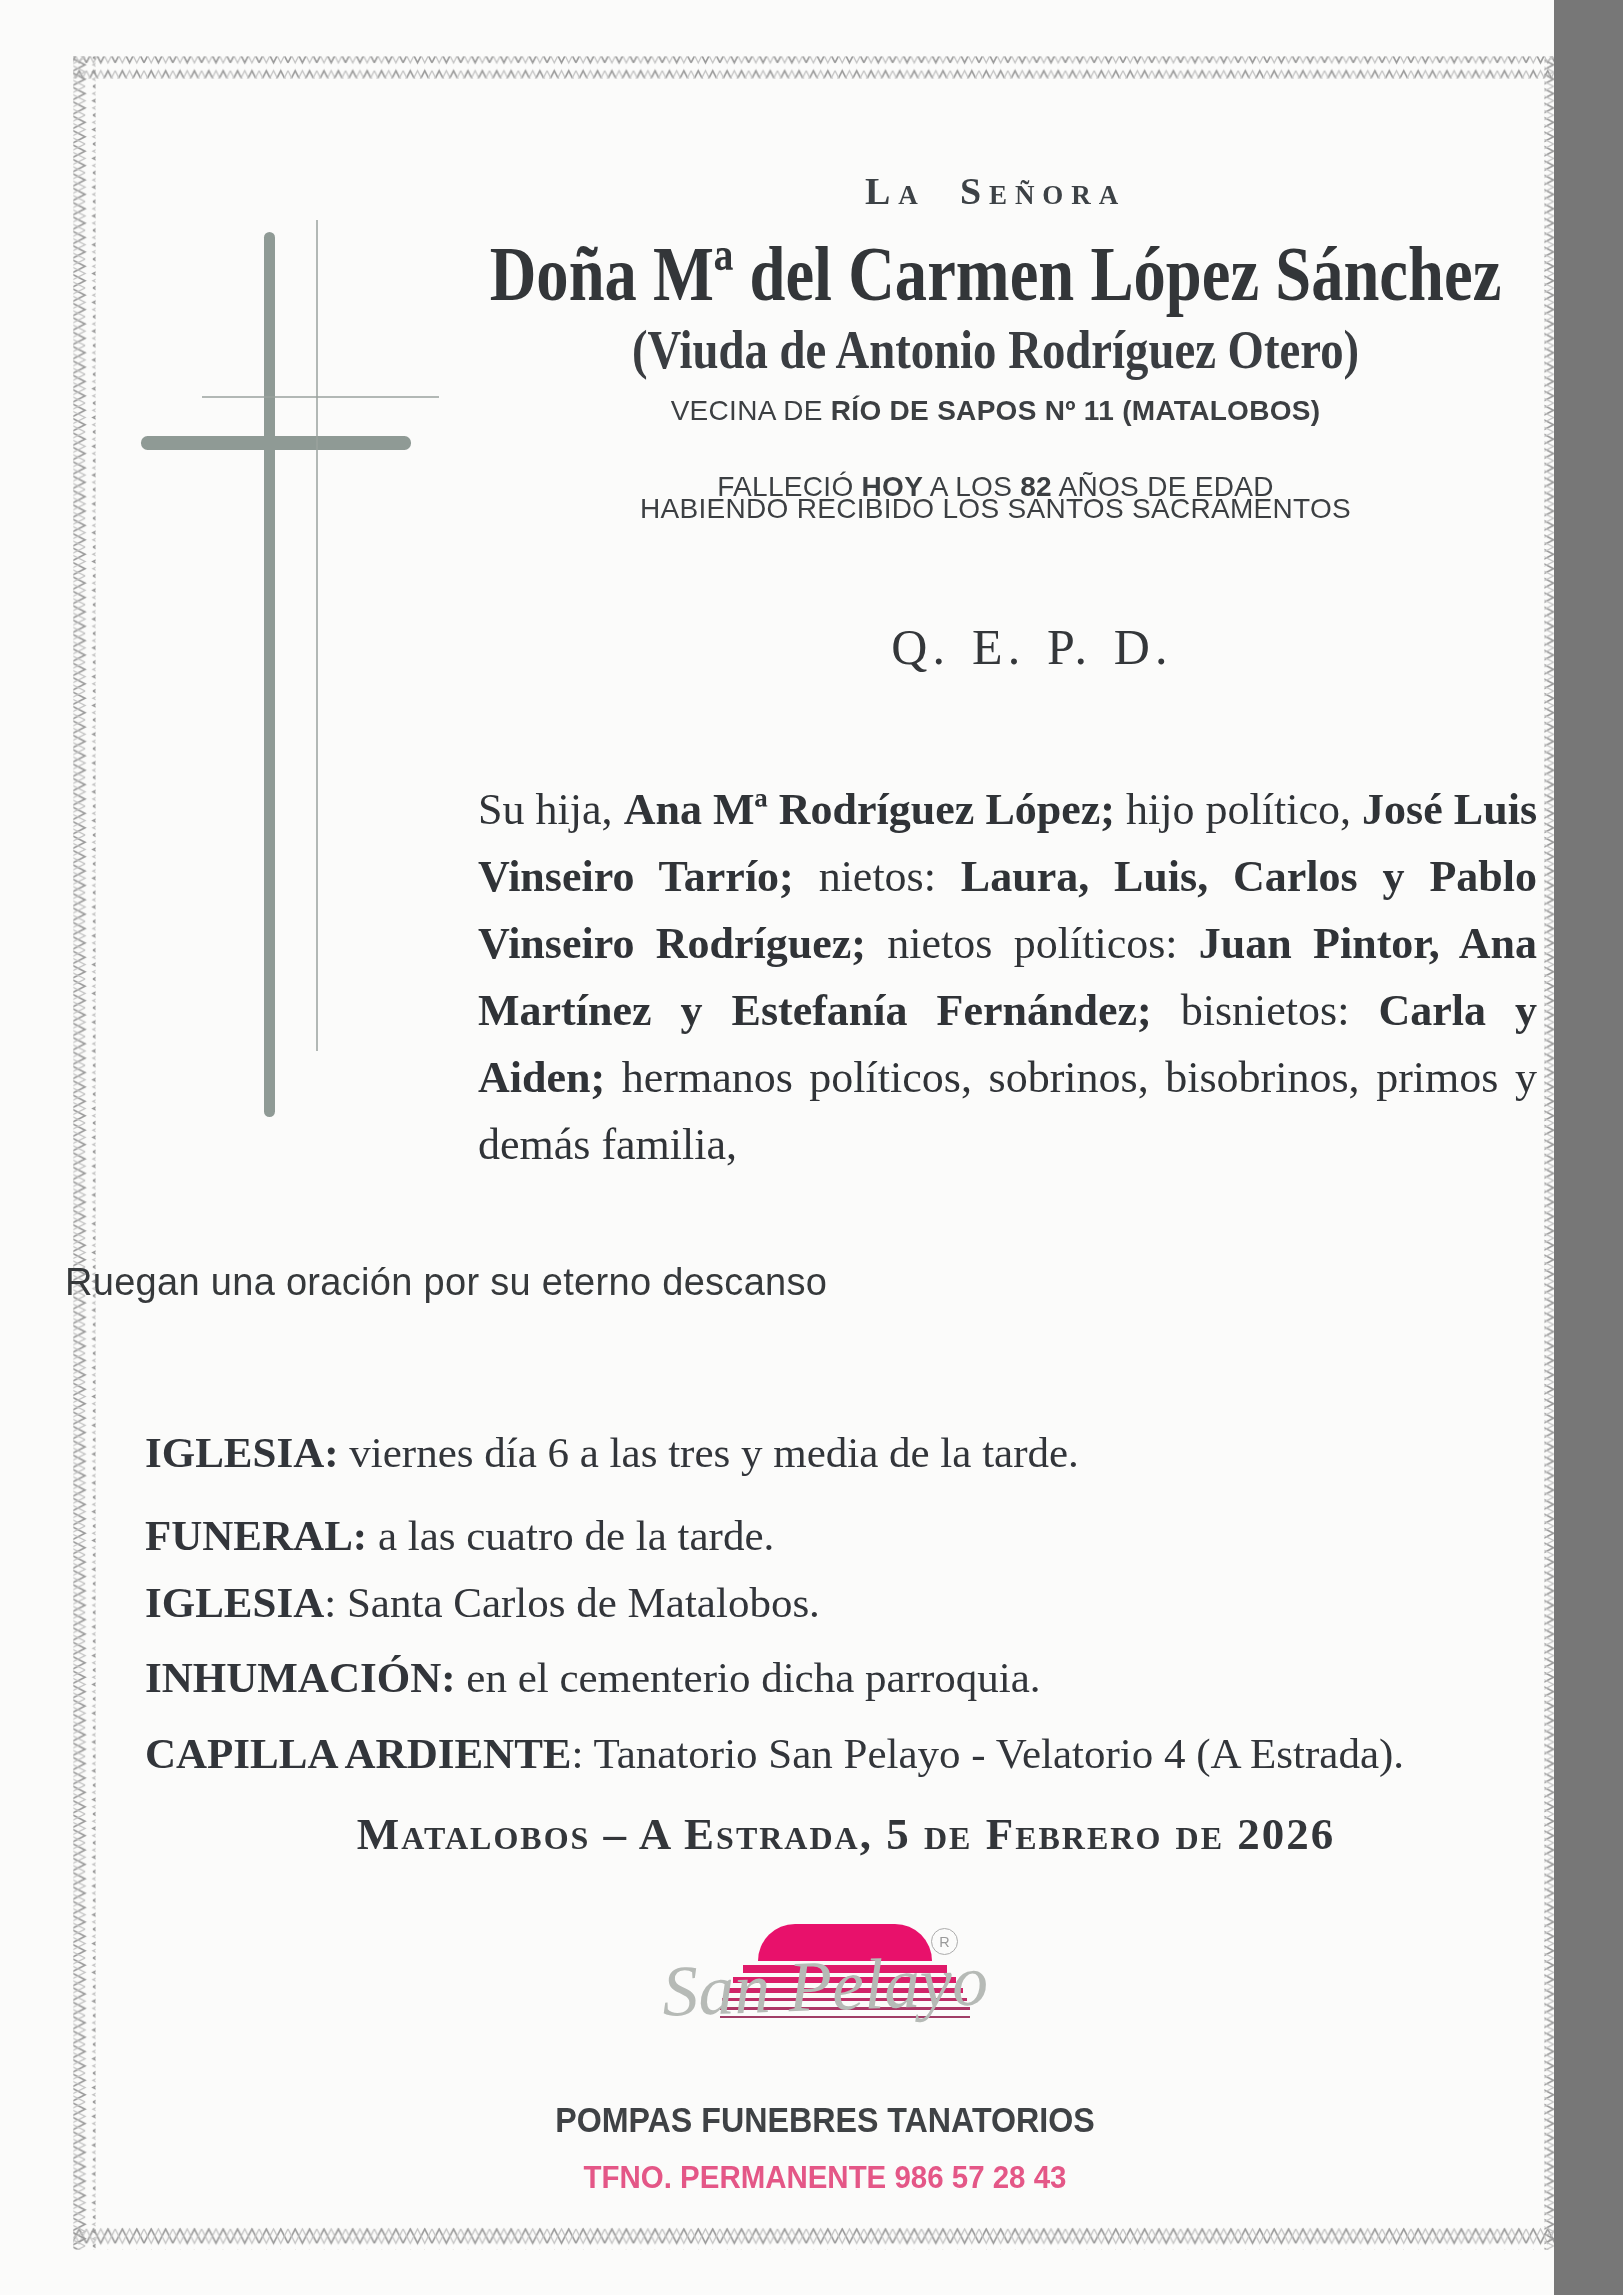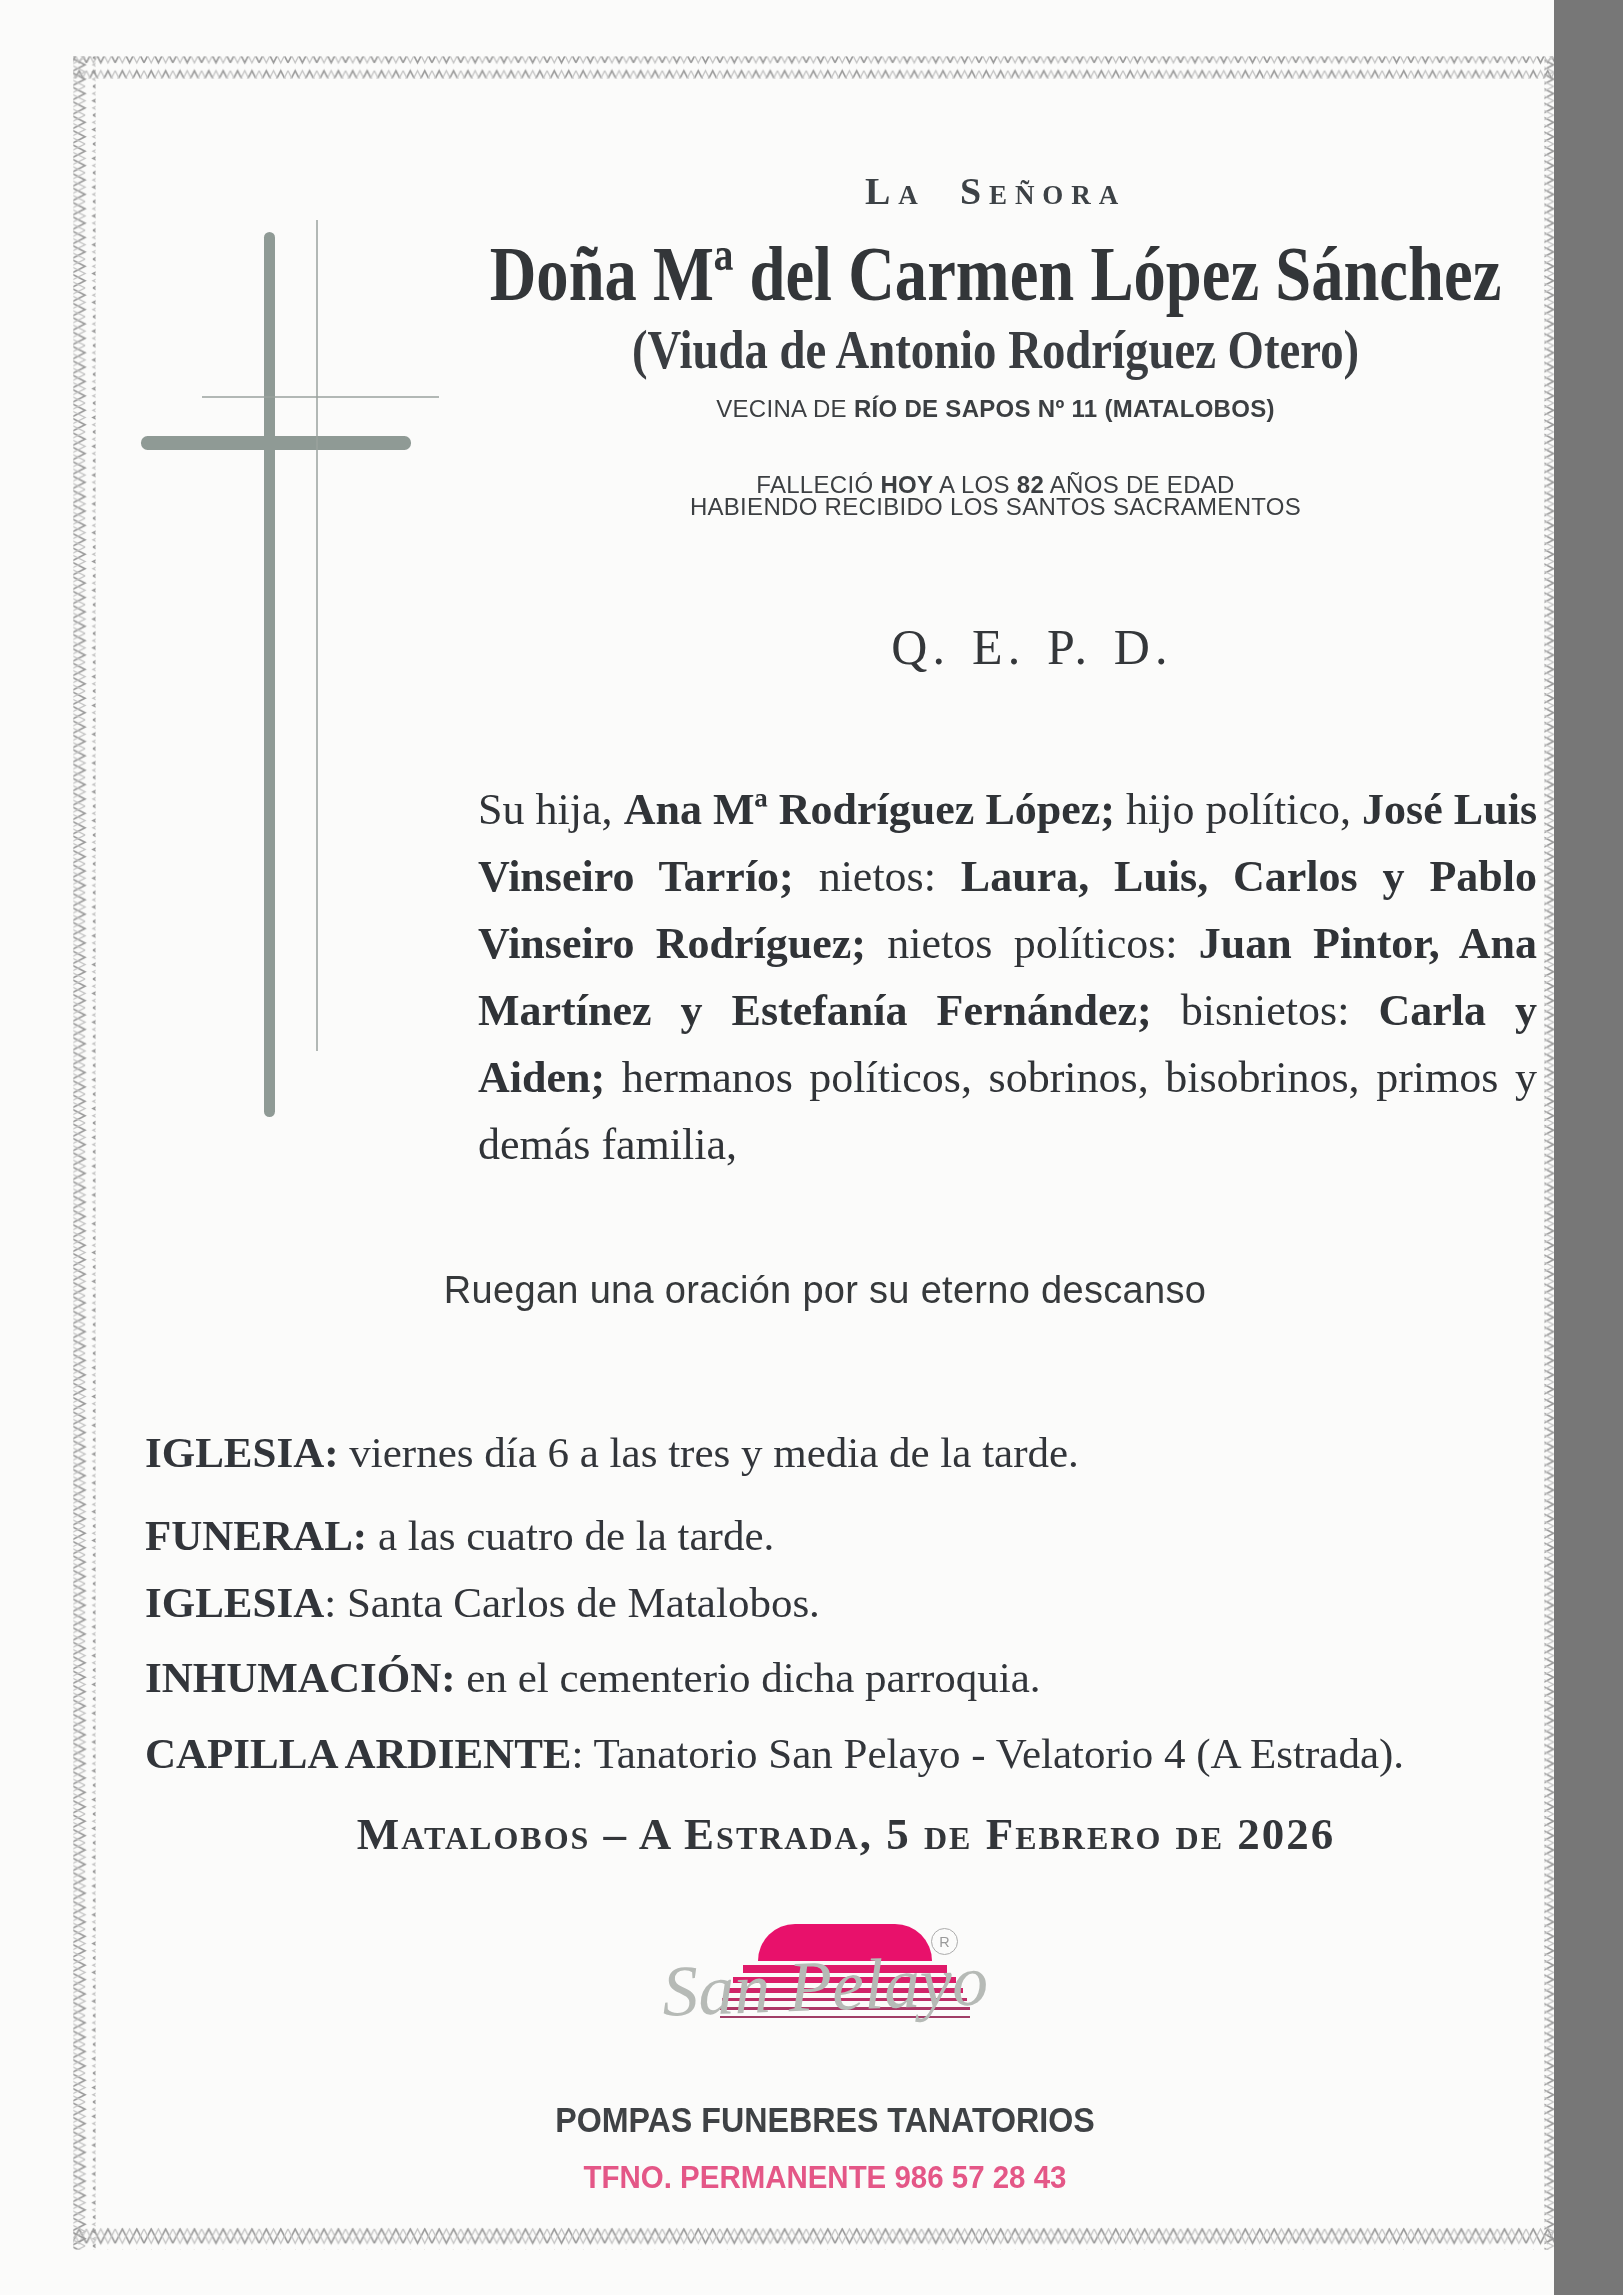--- a/index.html
+++ b/index.html
@@ -38,41 +38,40 @@
   .deceased-name{
     top:229px;font-size:76px;font-weight:700;color:#333639;
     transform:scale(.85,1.03);transform-origin:50% 0;white-space:nowrap;
   }
   .widow-line{
     top:318px;font-size:55px;font-weight:700;color:#3a3d41;
     transform:scale(.85,1.0);transform-origin:50% 0;white-space:nowrap;
   }
   .sansline{
     font-family:"Liberation Sans", sans-serif;
-    font-size:24px;color:#3c3f42;letter-spacing:0.3px;white-space:nowrap;
+    font-size:28px;color:#3c3f42;letter-spacing:0.3px;white-space:nowrap;
   }
   .vecina{top:395px;}
   .fallecio{top:448px;margin-top:23px;}
   .habiendo{top:493px;}
   .qepd{
     top:618px;left:73px !important;font-size:50px;letter-spacing:5.2px;
     color:#34373a;word-spacing:3.9px;
   }
   .b{font-weight:700;}
   
   .family-par{
     position:absolute;left:478px;top:776px;width:1059px;
     font-size:44px;line-height:67px;text-align:justify;color:#303337;
   }
   
   .prayer{
-    position:absolute;left:65px;top:1261px;width:1520px;text-align:center;
+    position:absolute;left:65px;top:1261px;width:1520px;text-align:left;
     font-family:"Liberation Sans", sans-serif;font-size:38px;color:#36393b;
     letter-spacing:0.3px;
-    margin-top:8px;
   }
   
   .schedule-row{
     position:absolute;left:145px;width:1440px;
     font-size:43px;color:#32353a;white-space:nowrap;
   }
   .row-salida{top:1428px;}
   .row-funeral{top:1503px;margin-top:8px;}
   .row-iglesia{top:1578px;}
   .row-inhumacion{top:1653px;}

